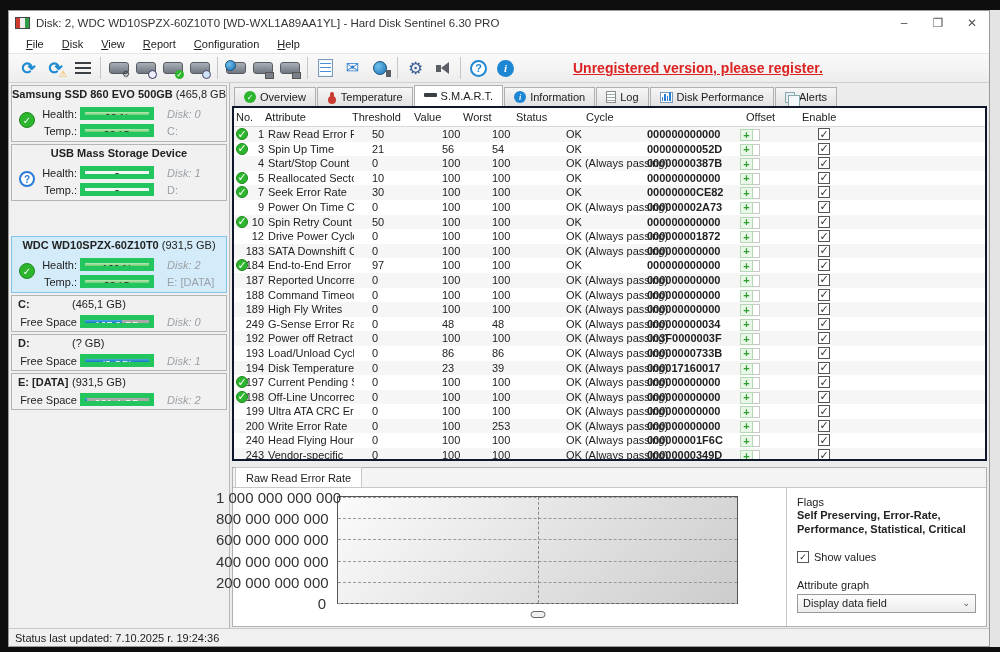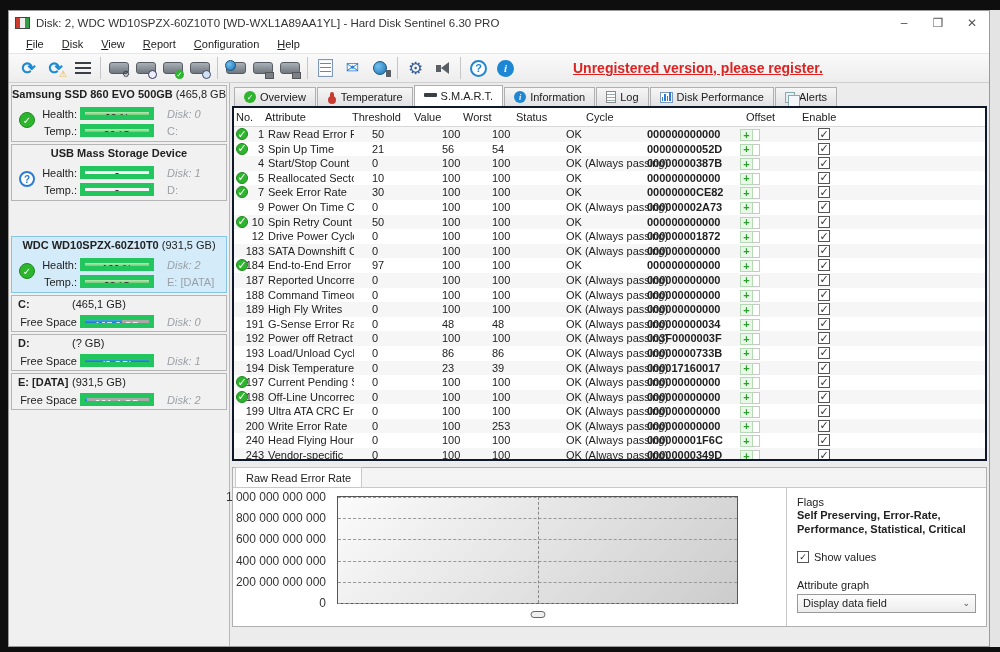--- a/index.html
+++ b/index.html
@@ -105,21 +105,21 @@
 
   .graph-panel { margin-top:6px; background:#fff; border:1px solid #b0b0b0; height:160px; flex:0 0 auto; display:flex; flex-direction:column; }
   .gtab-row { height:20px; border-bottom:1px solid #c8c8c8; display:flex; align-items:flex-end; background:#f4f4f4; }
   .gtab { height:20px; background:#fff; border:1px solid #c8c8c8; border-bottom:none; padding:0 10px; display:flex; align-items:center; font-size:11px; margin-left:2px; }
   .graph-body { flex:1; display:flex; min-height:0; }
   .graph-left { flex:1; position:relative; padding-right:48px; }
   .plot-wrap { position:absolute; left:104px; right:48px; top:8px; bottom:22px; }
   .plot { position:absolute; inset:0; background:linear-gradient(135deg,#fbfbfb,#cccccc); border:1px solid #555; }
   .gline { position:absolute; left:0; right:0; border-top:1px dashed #999; }
   .vline { position:absolute; top:0; bottom:0; left:50%; border-left:1px dashed #888; }
-  .ytick { position:absolute; right:100%; margin-right:6px; transform:translateY(-50%); white-space:nowrap; color:#333; font-size:12px; width:110px; text-align:right; right:calc(100% + 6px); }
+  .ytick { position:absolute; right:100%; margin-right:6px; transform:translateY(-50%); white-space:nowrap; color:#333; font-size:15px; width:110px; text-align:right; right:calc(100% + 6px); }
   .slider-thumb { position:absolute; left:50%; bottom:-14px; transform:translateX(-50%); width:15px; height:7px; border:1px solid #666; border-radius:4px; background:#efefef; }
   .flags-panel { width:200px; border-left:1px solid #c8c8c8; padding:8px 10px; font-size:11px; flex:0 0 auto; }
   .flags-title { margin-bottom:1px; }
   .flags-value { font-weight:bold; line-height:1.25; margin-bottom:14px; }
   .showvals { display:flex; align-items:center; gap:5px; margin-bottom:16px; }
   .cbx2 { width:12px; height:12px; background:#fff; border:1px solid #555; font-size:9px; display:flex; align-items:center; justify-content:center; color:#222; }
   .ag-label { margin-bottom:3px; }
   .dropdown { height:19px; border:1px solid #999; background:linear-gradient(#fdfdfd,#ececec); display:flex; align-items:center; padding:0 5px; justify-content:space-between; }
   .dd-chev { color:#555; font-size:9px; }
 
@@ -553,21 +553,21 @@
               <span class="c-status">OK (Always passing)</span>
               <span class="c-data">000000000000</span>
               <span class="stepper">
                 <span class="st-btn">−</span>
                 <span class="st-val">0</span>
                 <span class="st-btn">+</span>
               </span>
               <span class="cbx">✓</span>
             </div>
             <div class="trow">
-              <span class="c-no">191</span>
+              <span class="c-no">249</span>
               <span class="c-attr">G-Sense Error Rate</span>
               <span class="c-th">0</span>
               <span class="c-val">48</span>
               <span class="c-worst">48</span>
               <span class="c-status">OK (Always passing)</span>
               <span class="c-data">000000000034</span>
               <span class="stepper">
                 <span class="st-btn">−</span>
                 <span class="st-val">0</span>
                 <span class="st-btn">+</span>
@@ -750,13 +750,16 @@
             <div class="dropdown">
               <span>Display data field</span>
               <span class="dd-chev">⌄</span>
             </div>
           </div>
         </div>
       </div>
     </div>
   </div>
 
+  <div class="statusbar">
+    <span>Status last updated: 7.10.2025 r. 19:24:36</span>
+  </div>
 </div>
 
 </body></html>

